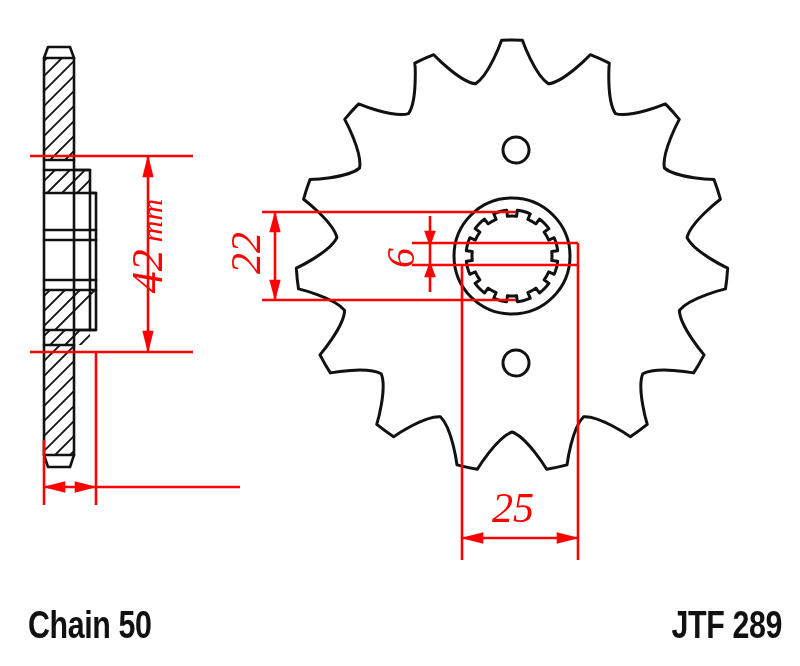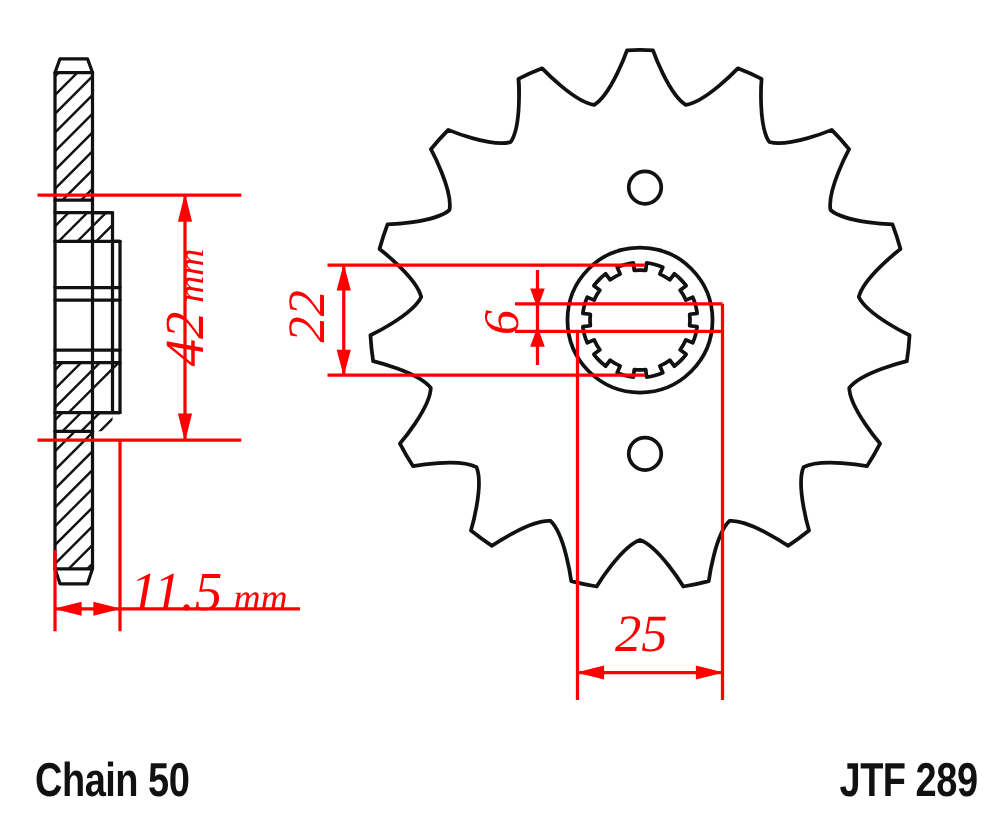--- a/index.html
+++ b/index.html
@@ -223,23 +223,20 @@
     </g>
   </svg>
 
   <div class="label-text" style="left:118px; top:152px; width:60px; height:204px;">
     <div style="position:absolute; left:-72px; top:72px; width:204px; text-align:center;
                 transform:rotate(-90deg); transform-origin:center center;">
       <span class="dim-num" style="font-size:44px;">42</span><span class="dim-unit" style="font-size:30px; margin-left:7px;">mm</span>
     </div>
   </div>
 
-  <div class="label-text" style="left:104px; top:452px;">
-    <span class="dim-num" style="font-size:44px;">11.5</span><span class="dim-unit" style="font-size:30px; margin-left:9px;">mm</span>
-  </div>
 
   <div class="label-text" style="left:222px; top:210px; width:48px; height:92px;">
     <div style="position:absolute; left:-22px; top:22px; width:92px; text-align:center;
                 transform:rotate(-90deg); transform-origin:center center;">
       <span class="dim-num" style="font-size:42px;">22</span>
     </div>
   </div>
 
   <div class="label-text" style="left:382px; top:228px; width:38px; height:58px;">
     <div style="position:absolute; left:-10px; top:10px; width:58px; text-align:center;

